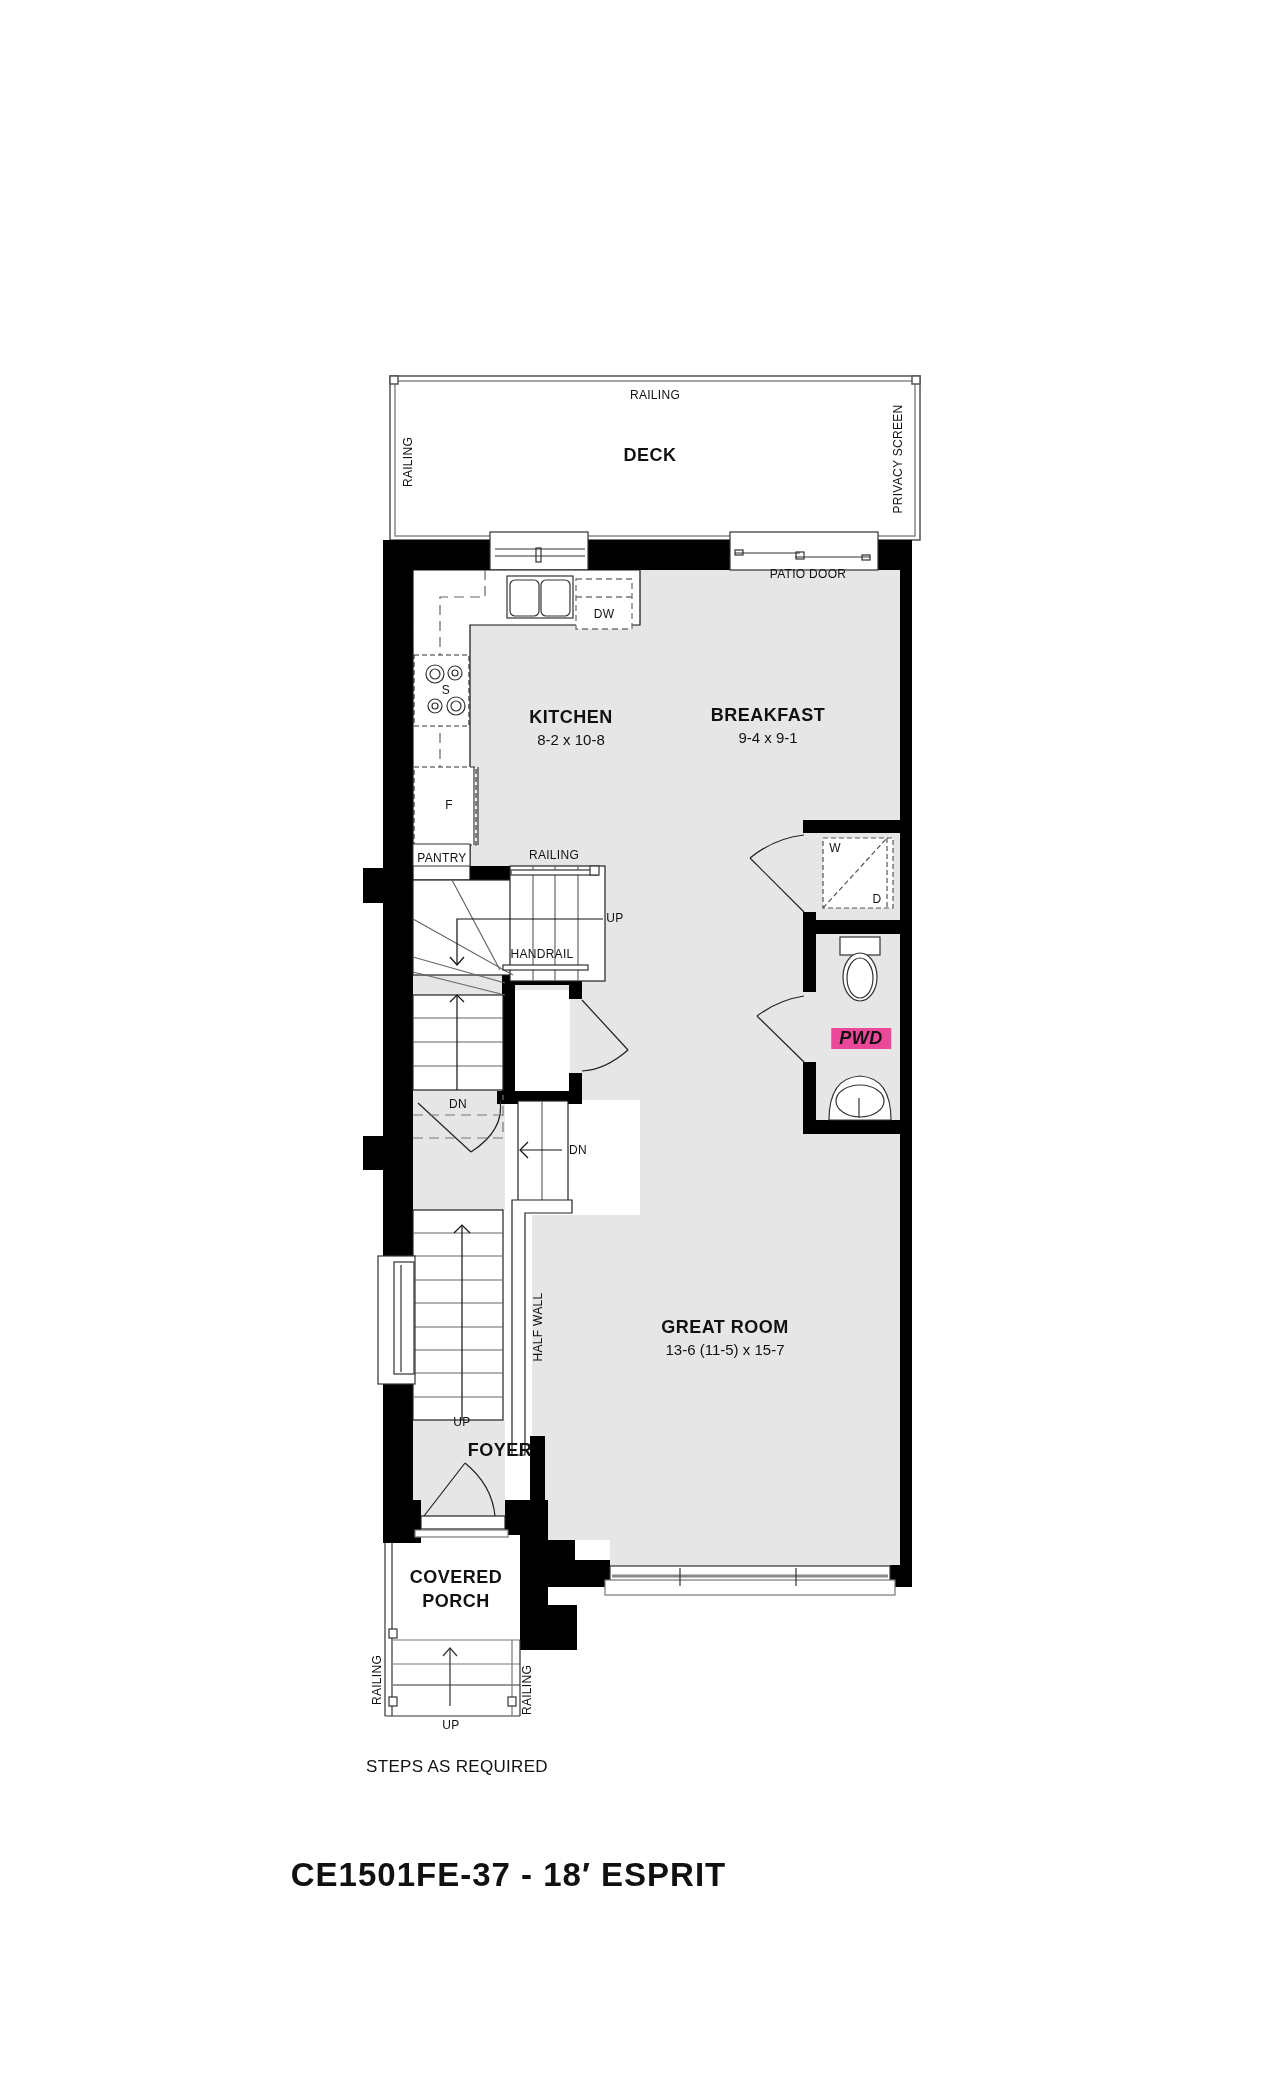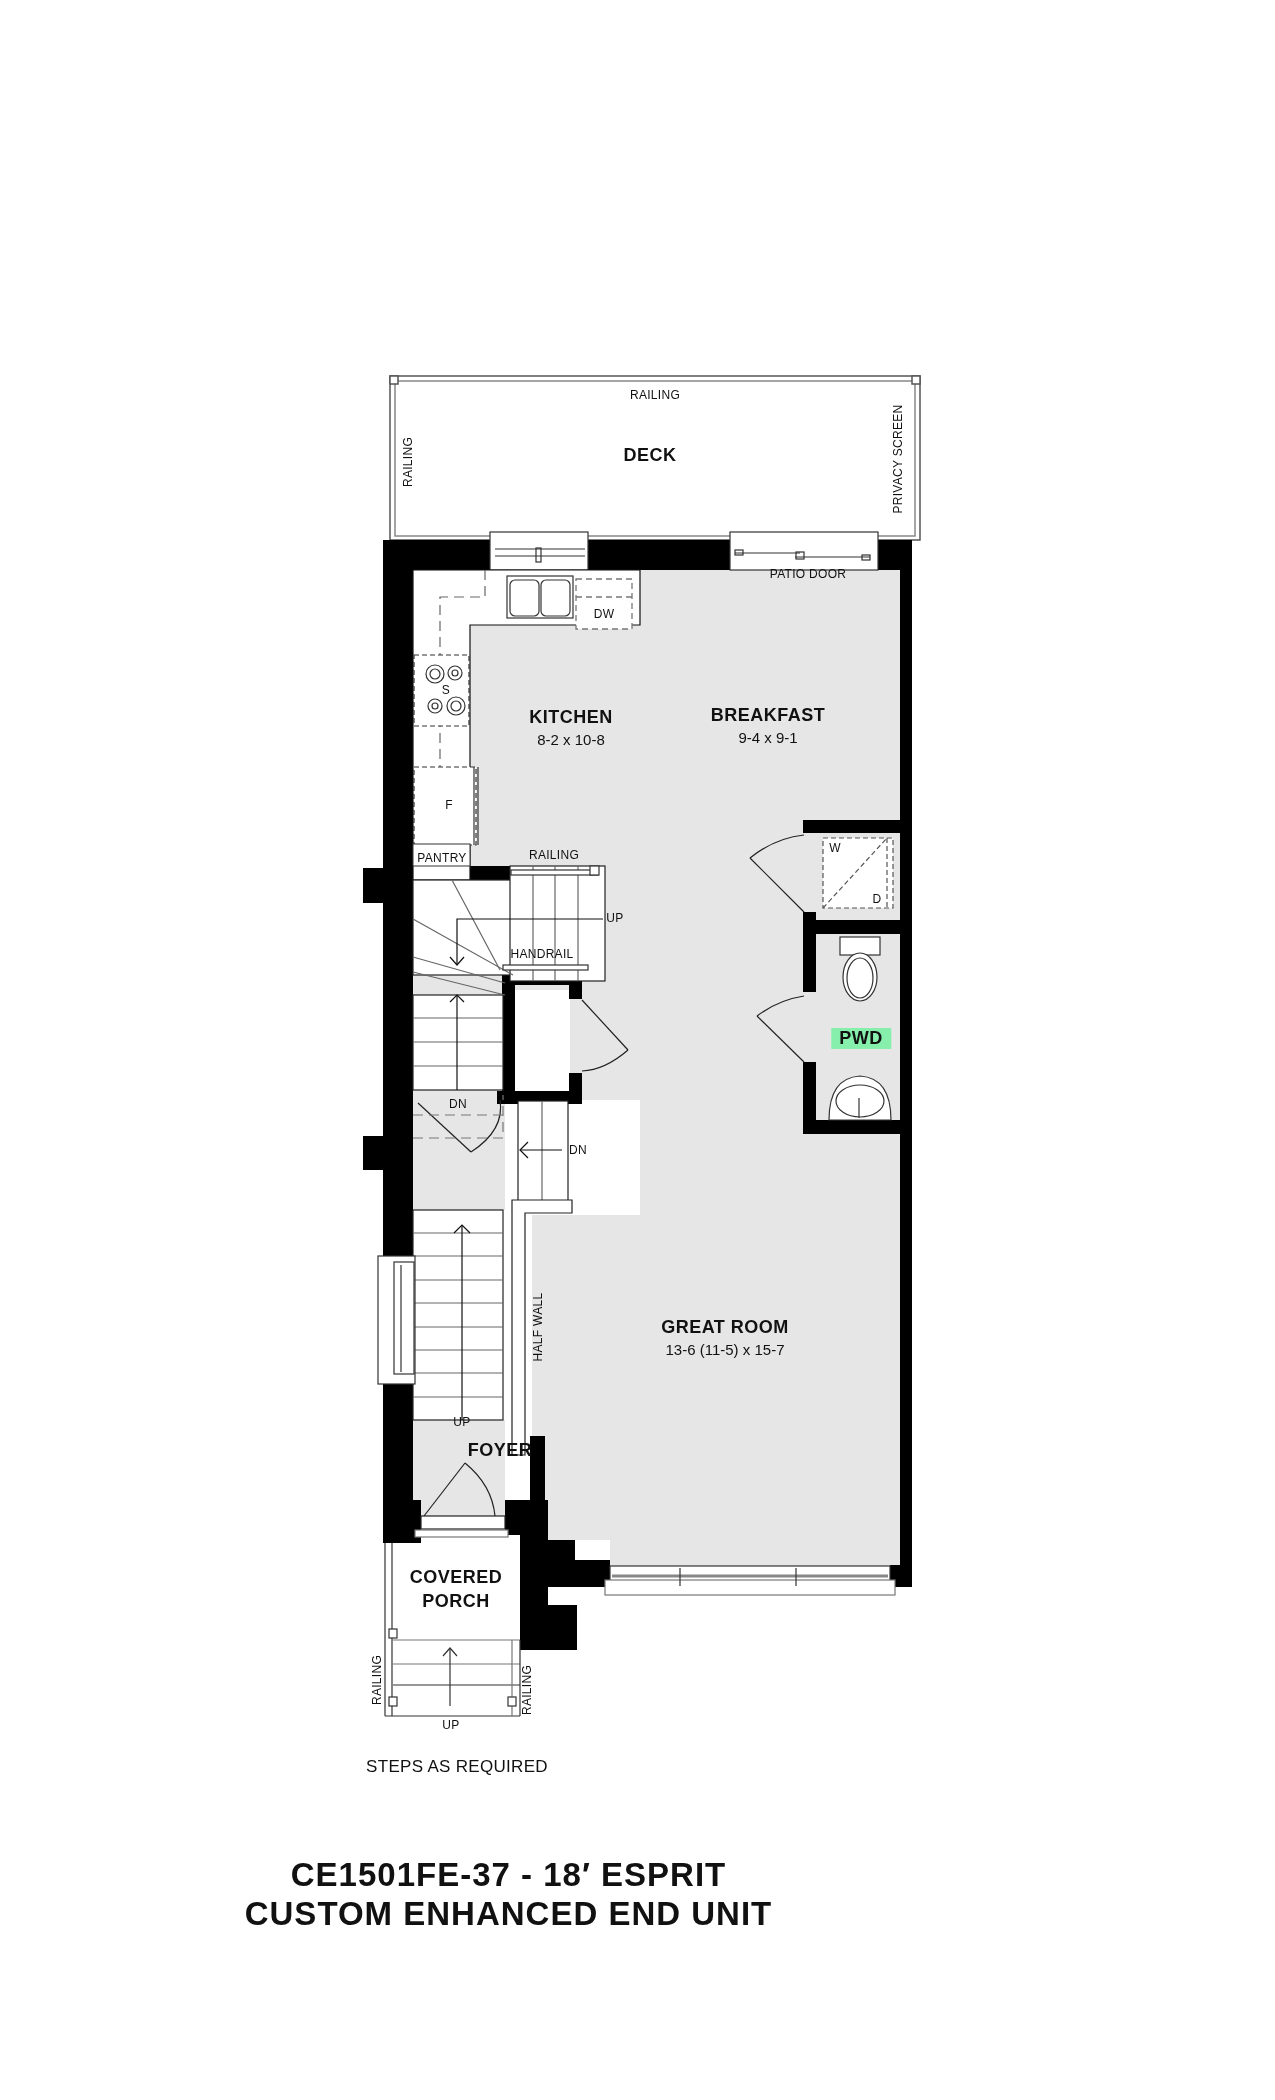--- a/index.html
+++ b/index.html
@@ -262,21 +262,21 @@
 
 <div class="lbl note" style="left:442px; top:851px;">PANTRY</div>
 <div class="lbl note" style="left:554px; top:848px;">RAILING</div>
 <div class="lbl note" style="left:615px; top:911px;">UP</div>
 <div class="lbl note" style="left:542px; top:947px;">HANDRAIL</div>
 <div class="lbl note" style="left:458px; top:1097px;">DN</div>
 <div class="lbl note" style="left:578px; top:1143px;">DN</div>
 
 <div class="lbl note" style="left:835px; top:841px;">W</div>
 <div class="lbl note" style="left:877px; top:892px;">D</div>
-<div class="lbl room-name" style="left:861px; top:1028px; background:#86efac; padding:0 8px;">PWD</div>
+<div class="lbl room-name" style="left:861px; top:1028px; background:#ec4899; padding:0 8px;font-style:italic;">PWD</div>
 
 <div class="abs vnote" style="left:538px; top:1327px;">HALF WALL</div>
 
 <div class="lbl" style="left:725px; top:1317px;">
   <div class="room-name">GREAT ROOM</div>
   <div class="room-dim">13-6 (11-5) x 15-7</div>
 </div>
 
 <div class="lbl note" style="left:462px; top:1415px;">UP</div>
 <div class="lbl room-name" style="left:460px; top:1440px;margin-left:40px;">FOYER</div>
@@ -285,14 +285,13 @@
   <div>COVERED</div>
   <div>PORCH</div>
 </div>
 <div class="abs vnote" style="left:377px; top:1680px;">RAILING</div>
 <div class="abs vnote" style="left:527px; top:1690px;">RAILING</div>
 <div class="lbl note" style="left:451px; top:1718px;">UP</div>
 <div class="lbl note" style="left:457px; top:1737px; font-size:17px;margin-top:20px;">STEPS AS REQUIRED</div>
 
 <div class="title-block">
   <div>CE1501FE-37 - 18′ ESPRIT</div>
-  <div>CUSTOM ENHANCED END UNIT</div>
 </div>
 
 </body></html>

